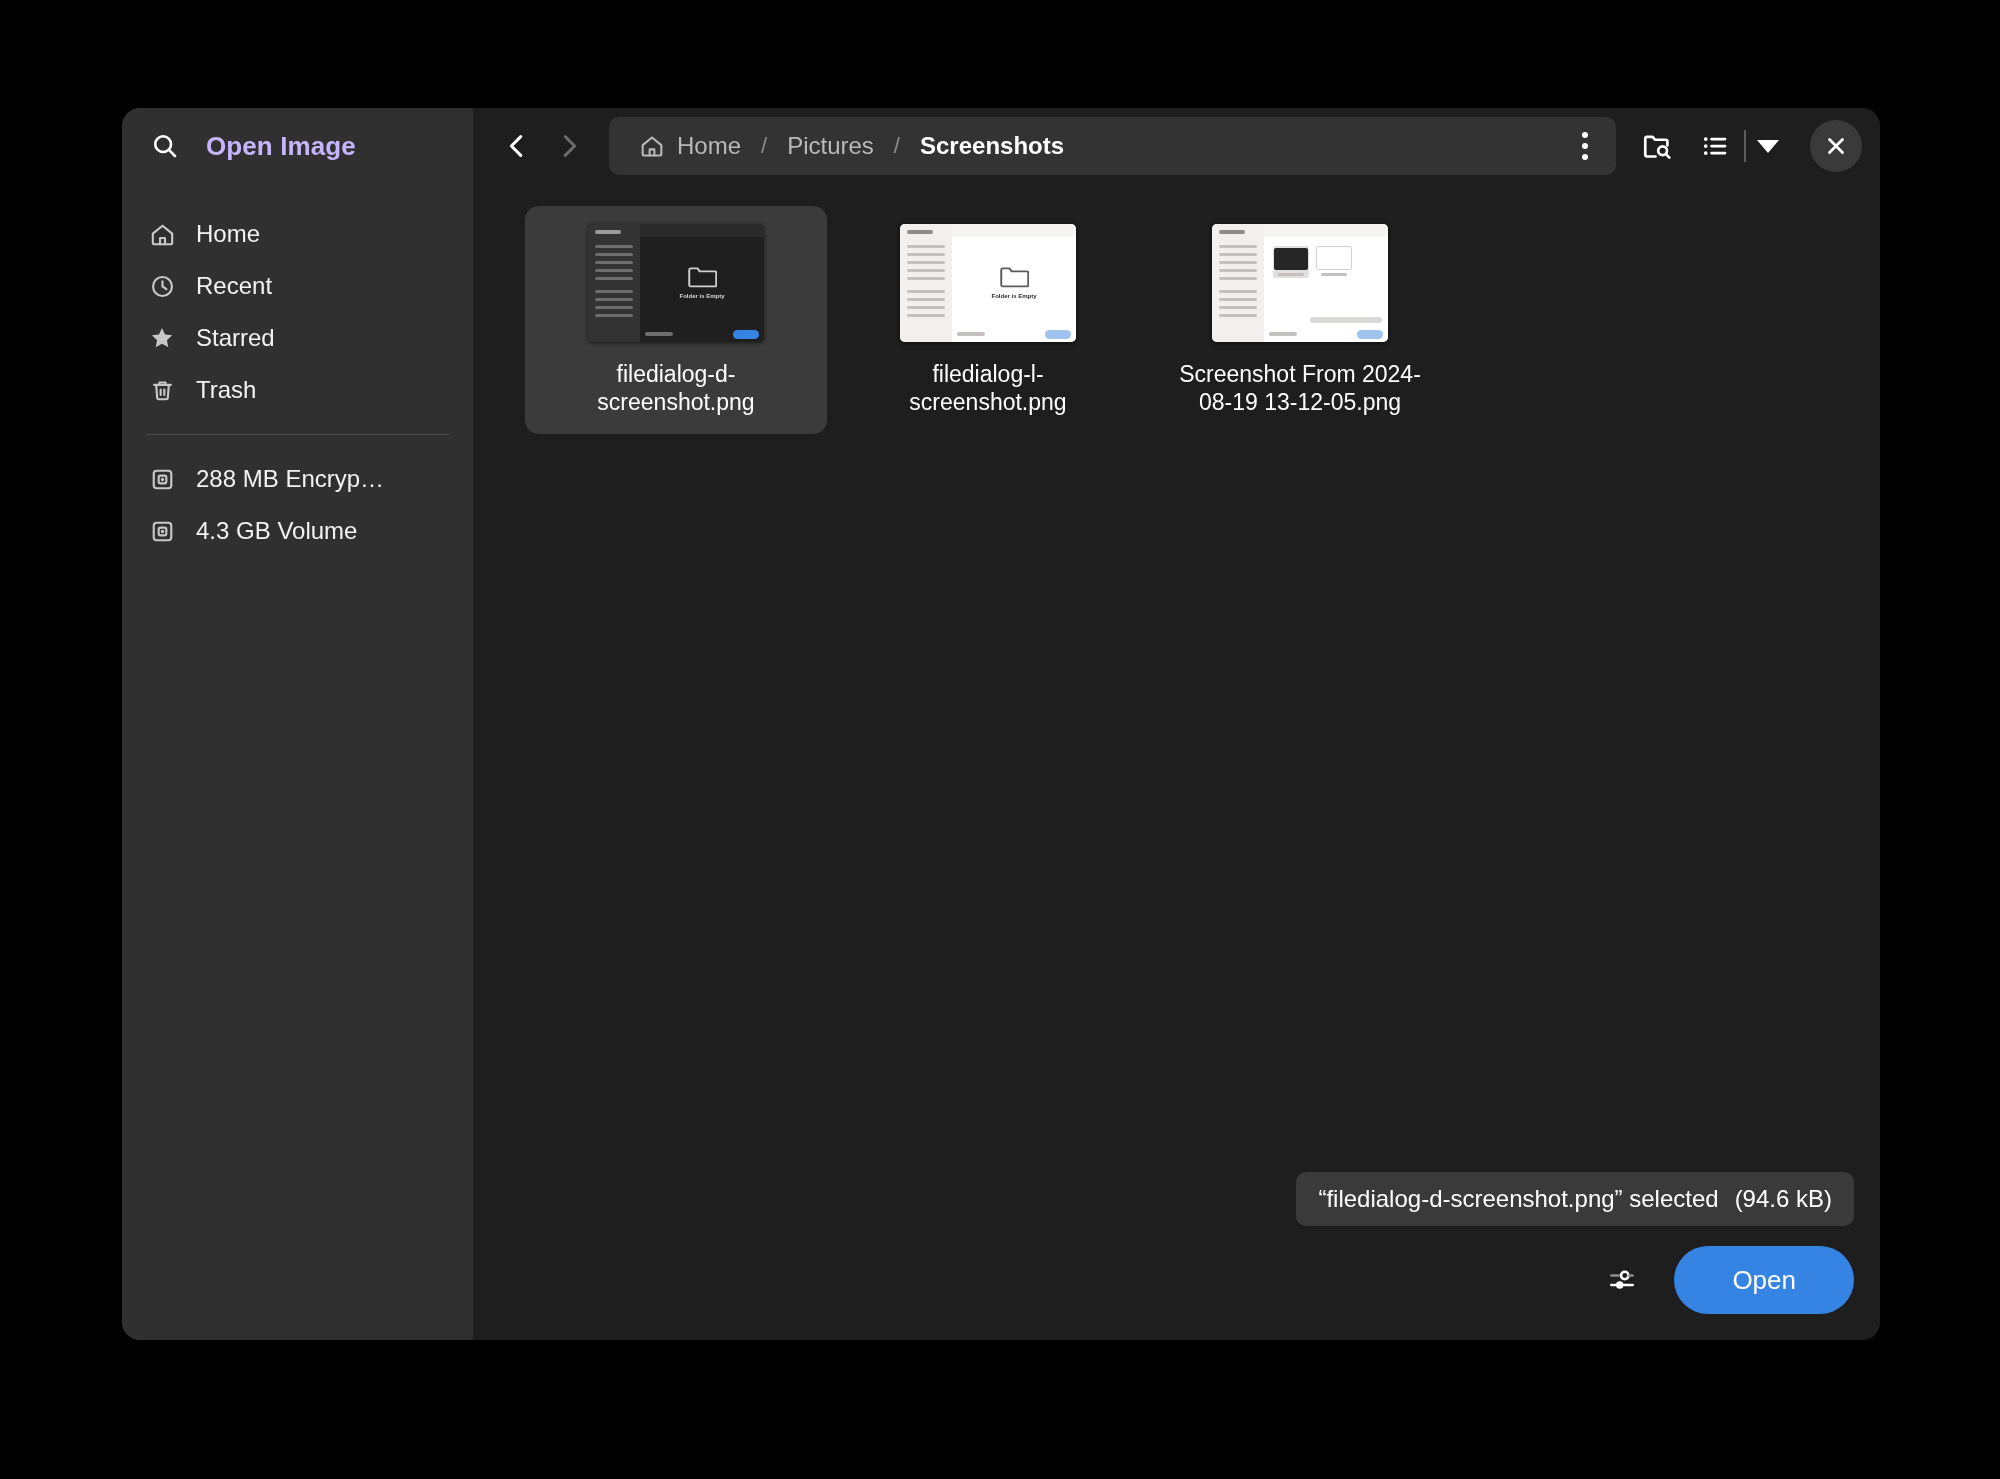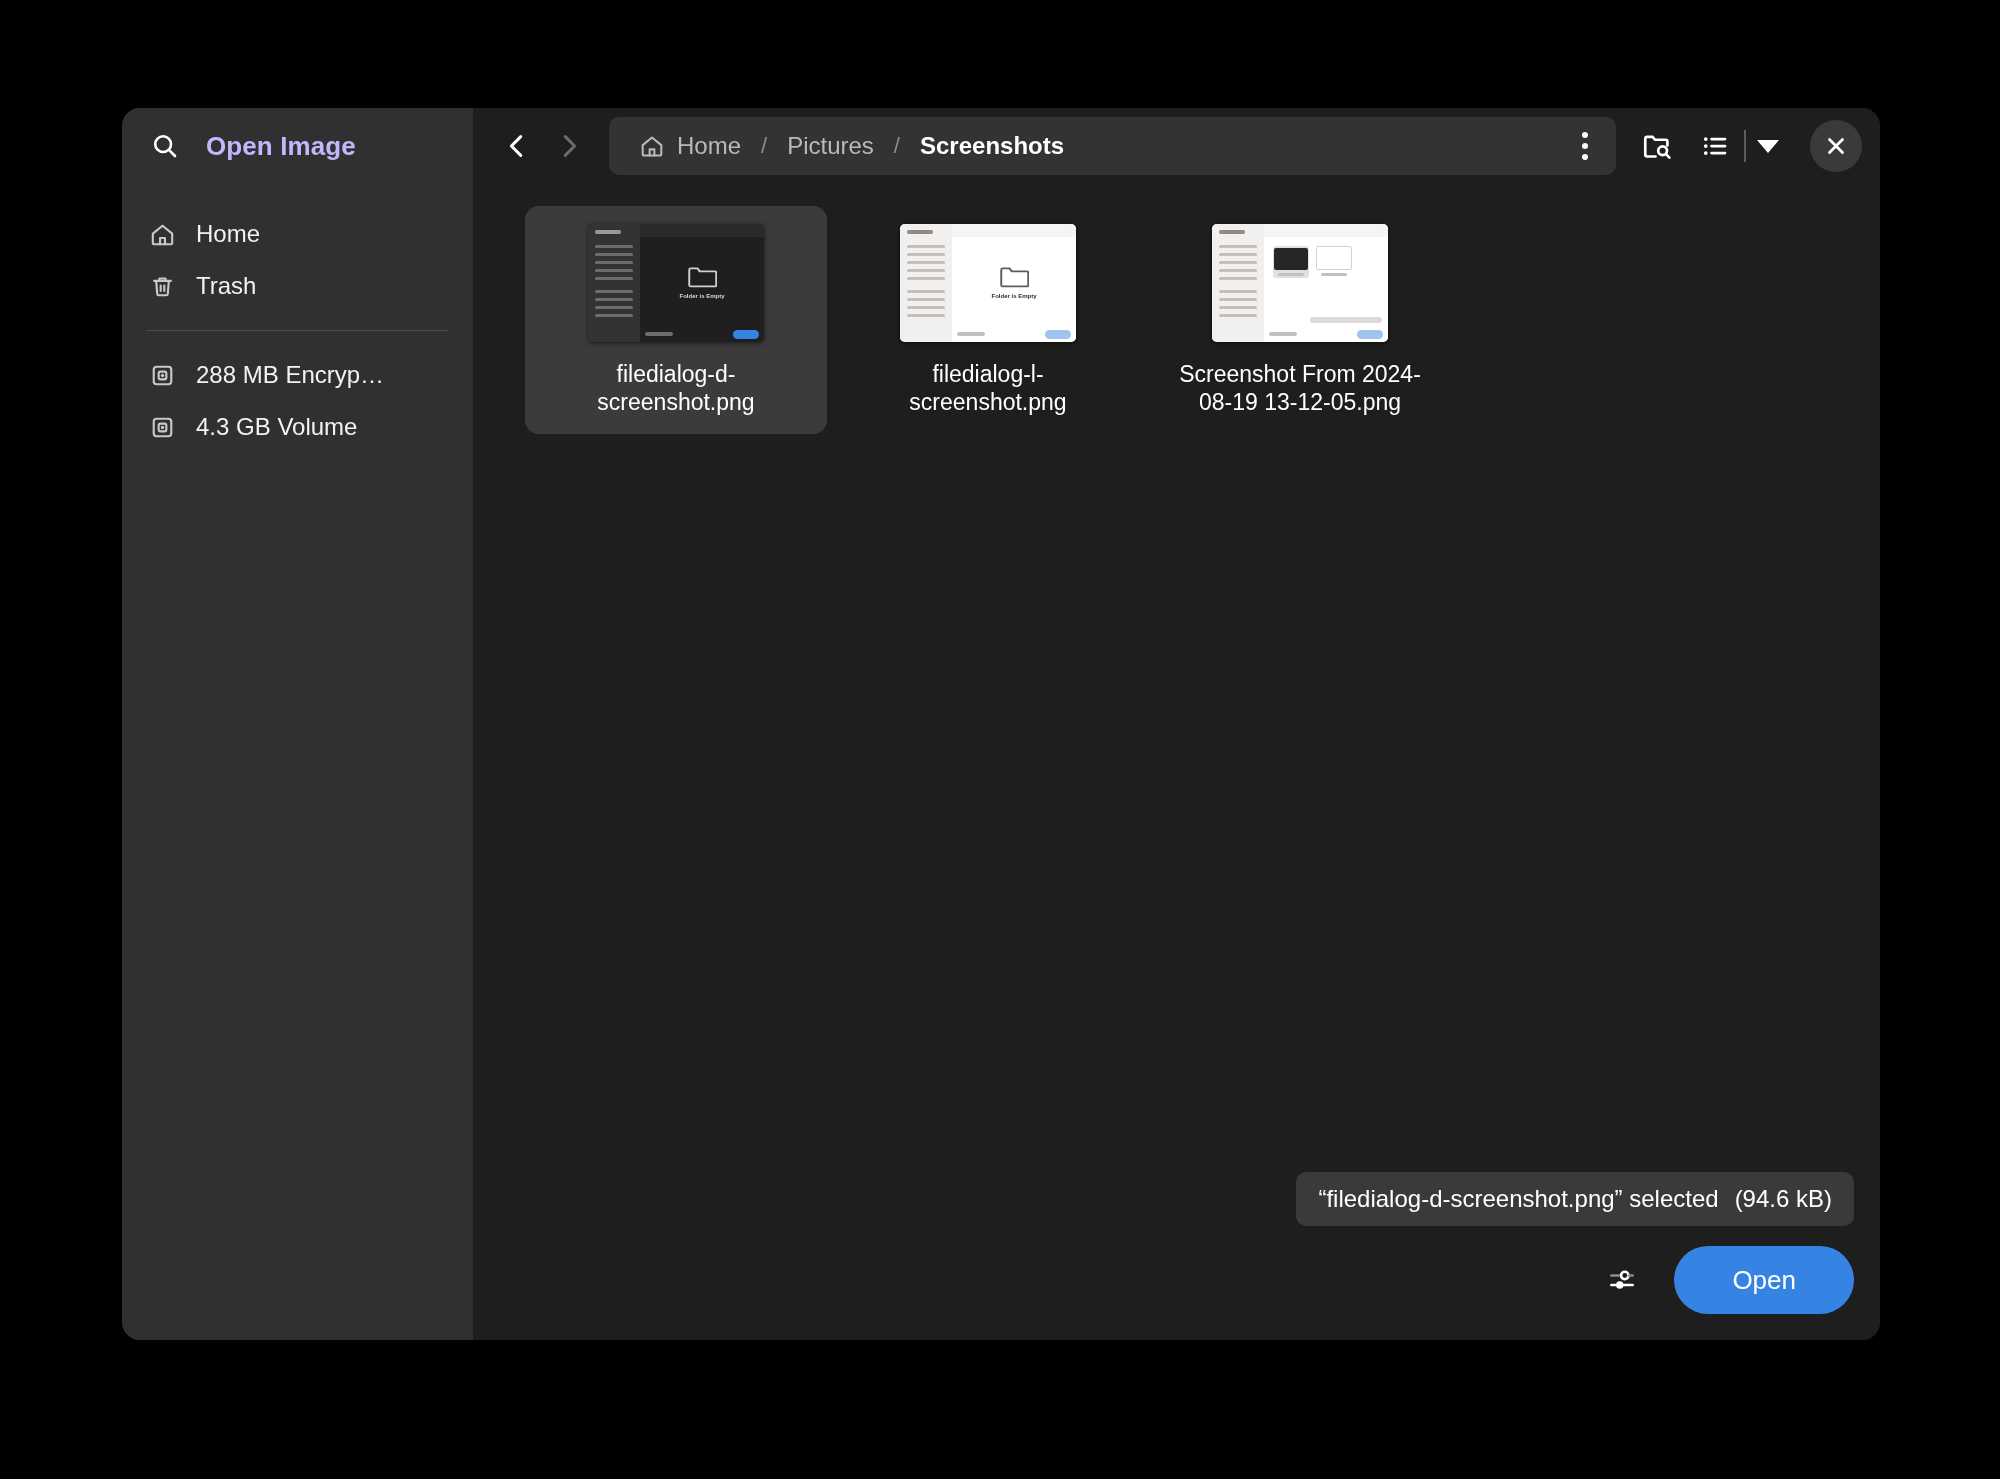--- a/index.html
+++ b/index.html
@@ -457,21 +457,38 @@
         <div class="sb-item">
           <span class="sb-ico">
             <svg width="27" height="27" viewBox="0 0 24 24" fill="none" stroke="#c8c8c8" stroke-width="1.9" stroke-linejoin="round" stroke-linecap="round">
               <path d="M3.4 11.2 12 4.2l8.6 7v8.6a0.9 0.9 0 0 1-0.9 0.9H4.3a0.9 0.9 0 0 1-0.9-0.9z"></path>
               <path d="M9.8 20.7v-5.6h4.4v5.6"></path>
             </svg>
           </span>
           <span class="sb-label">Home</span>
         </div>
 
-
+        <div class="sb-item">
+          <span class="sb-ico">
+            <svg width="27" height="27" viewBox="0 0 24 24" fill="none" stroke="#c8c8c8" stroke-width="1.9" stroke-linecap="round">
+              <circle cx="12" cy="12" r="8.4"></circle>
+              <path d="M12 7.3V12l3.5 2.3"></path>
+            </svg>
+          </span>
+          <span class="sb-label">Recent</span>
+        </div>
+
+        <div class="sb-item">
+          <span class="sb-ico">
+            <svg width="28" height="28" viewBox="0 0 24 24" fill="#c8c8c8">
+              <path d="M12 3.4l2.6 5.6 6.1 0.7-4.5 4.2 1.2 6-5.4-3-5.4 3 1.2-6L3.3 9.7l6.1-0.7z"></path>
+            </svg>
+          </span>
+          <span class="sb-label">Starred</span>
+        </div>
 
 
         <div class="sb-item">
           <span class="sb-ico">
             <svg width="27" height="27" viewBox="0 0 24 24" fill="none" stroke="#c8c8c8" stroke-width="1.9" stroke-linecap="round" stroke-linejoin="round">
               <path d="M4.6 7h14.8"></path>
               <path d="M9.3 7V4.9h5.4V7"></path>
               <path d="M6.4 7.2l0.9 11.4a1.3 1.3 0 0 0 1.3 1.2h6.8a1.3 1.3 0 0 0 1.3-1.2L17.6 7.2"></path>
               <path d="M10.4 11.2v4.8M13.6 11.2v4.8"></path>
             </svg>

